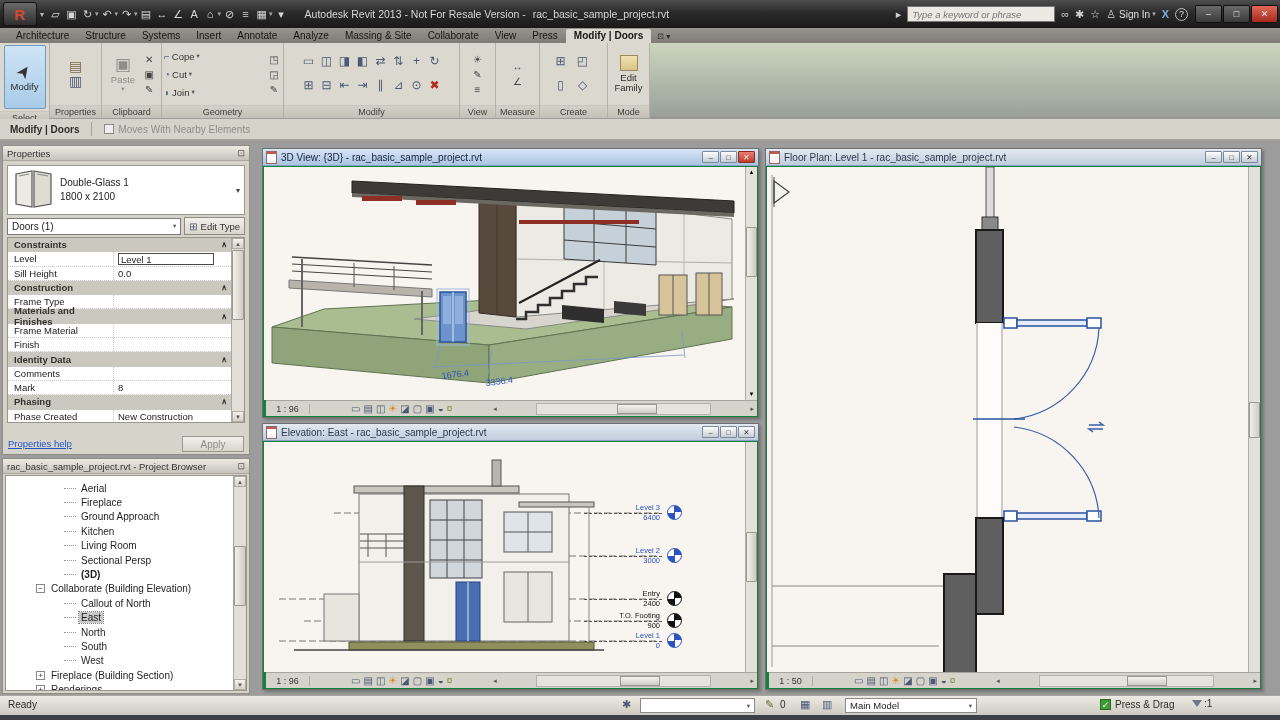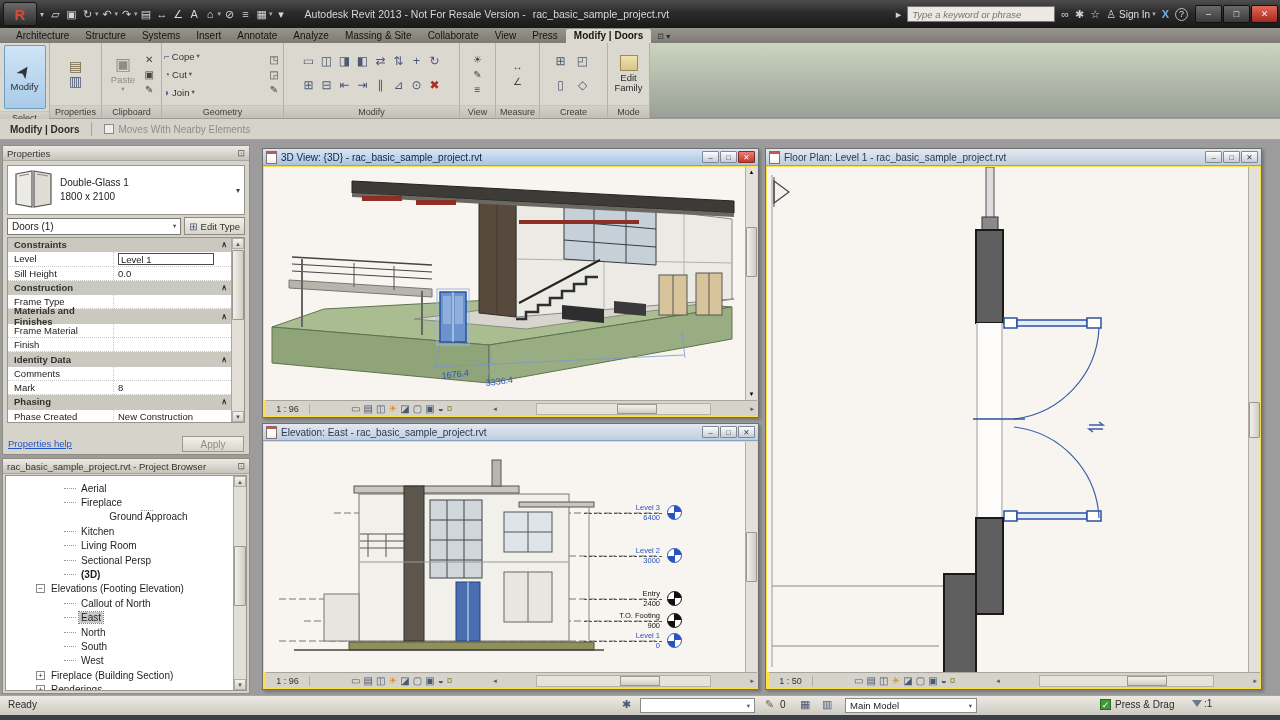--- a/index.html
+++ b/index.html
@@ -114,21 +114,21 @@
   #tree{flex:1;padding-top:5px;overflow:hidden;}
   .trow{height:14.4px;display:flex;align-items:center;font-size:10px;color:#1e1e1e;white-space:nowrap;}
   .trow .stub{border-top:1px dotted #999;width:12px;margin-right:3px;flex:none;}
   .trow .exp{width:9px;height:9px;border:1px solid #888;background:#fff;font-size:8px;line-height:7px;
     text-align:center;margin-right:4px;flex:none;color:#333;}
   .trow .lbl{padding:0 2px;}
   .trow.sel .lbl{background:#c9c9c9;outline:1px dotted #7a7a7a;}
   .trow.bold .lbl{font-weight:bold;}
 
   
-  .win{position:absolute;background:#fde047;border:1px solid #6f6f6f;box-shadow:2px 2px 3px rgba(0,0,0,.25);}
+  .win{position:absolute;background:#15803d;border:1px solid #6f6f6f;box-shadow:2px 2px 3px rgba(0,0,0,.25);}
   .win-title{height:17px;display:flex;align-items:center;padding:0 3px;font-size:10px;color:#13233c;
     background:linear-gradient(#d9e6f5,#a9c4e1);border-bottom:1px solid #84a2c2;}
   .win.inactive .win-title{background:linear-gradient(#e3e9f0,#bfcddc);color:#2a3a50;}
   .win-doc-icon{width:11px;height:13px;background:linear-gradient(#fff 60%,#f4e8e8);border:1px solid #8a6a6a;
     margin-right:4px;flex:none;box-shadow:inset 0 2px 0 #c05a4a;}
   .win-title .t{white-space:nowrap;overflow:hidden;}
   .wbtns{margin-left:auto;display:flex;gap:1px;}
   .cwb{width:17px;height:12px;border:1px solid #7a8a9a;background:linear-gradient(#fdfdfd,#c8cdd4);
     font-size:7.5px;line-height:11px;text-align:center;color:#333;border-radius:1px;}
   .cwb.closer{background:linear-gradient(#ec8070,#bf3a2b);color:#fff;border-color:#8a2a20;}
@@ -475,21 +475,21 @@
   <div id="tree-wrap">
     <div id="tree">
         <div class="trow" style="padding-left: 58px;">
           <span class="stub"></span>
           <span class="lbl">Aerial</span>
         </div>
         <div class="trow" style="padding-left: 58px;">
           <span class="stub"></span>
           <span class="lbl">Fireplace</span>
         </div>
-        <div class="trow" style="padding-left: 58px; flex-direction: column;">
+        <div class="trow" style="padding-left: 58px;">
           <span class="stub"></span>
           <span class="lbl">Ground Approach</span>
         </div>
         <div class="trow" style="padding-left: 58px;">
           <span class="stub"></span>
           <span class="lbl">Kitchen</span>
         </div>
         <div class="trow" style="padding-left: 58px;">
           <span class="stub"></span>
           <span class="lbl">Living Room</span>
@@ -497,21 +497,21 @@
         <div class="trow" style="padding-left: 58px;">
           <span class="stub"></span>
           <span class="lbl">Sectional Persp</span>
         </div>
         <div class="trow bold" style="padding-left: 58px;">
           <span class="stub"></span>
           <span class="lbl">(3D)</span>
         </div>
         <div class="trow" style="padding-left: 30px;">
           <span class="exp">−</span>
-          <span class="lbl">Elevations (Footing Elevation)</span>
+          <span class="lbl">Collaborate (Building Elevation)</span>
         </div>
         <div class="trow" style="padding-left: 58px;">
           <span class="stub"></span>
           <span class="lbl">Callout of North</span>
         </div>
         <div class="trow sel" style="padding-left: 58px;">
           <span class="stub"></span>
           <span class="lbl">East</span>
         </div>
         <div class="trow" style="padding-left: 58px;">

